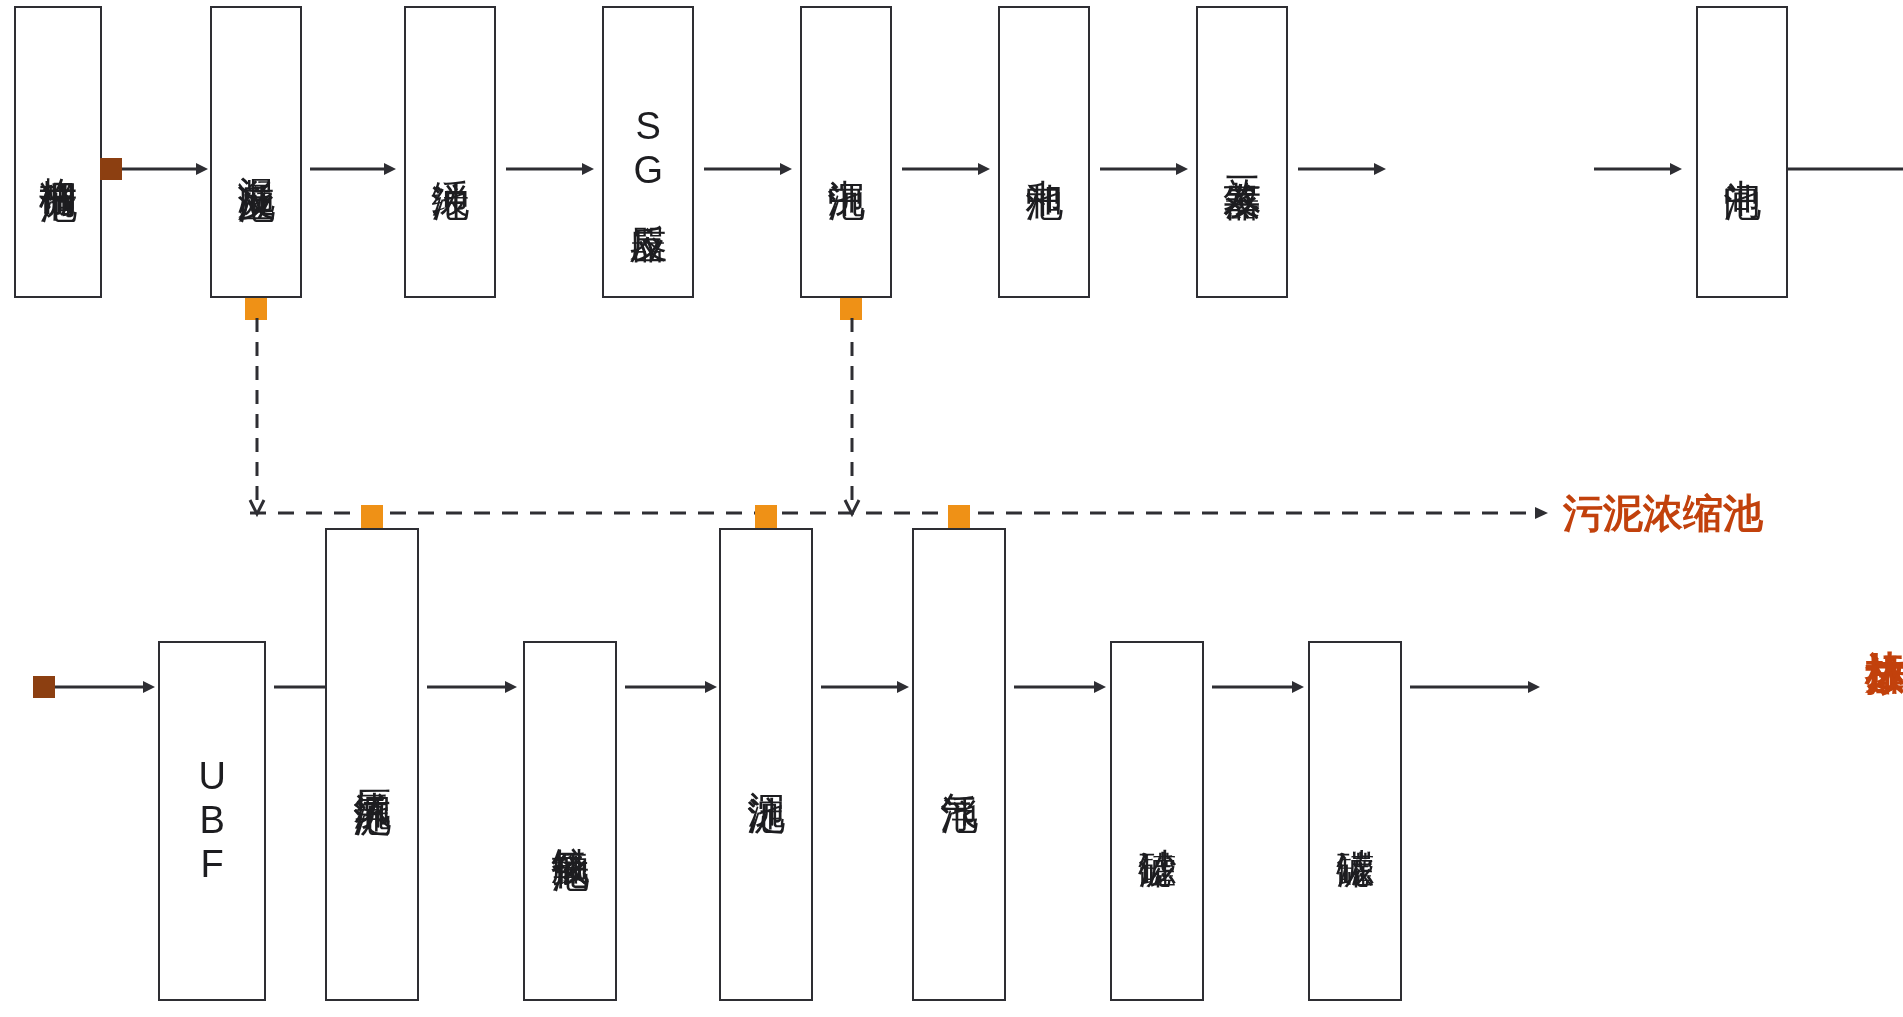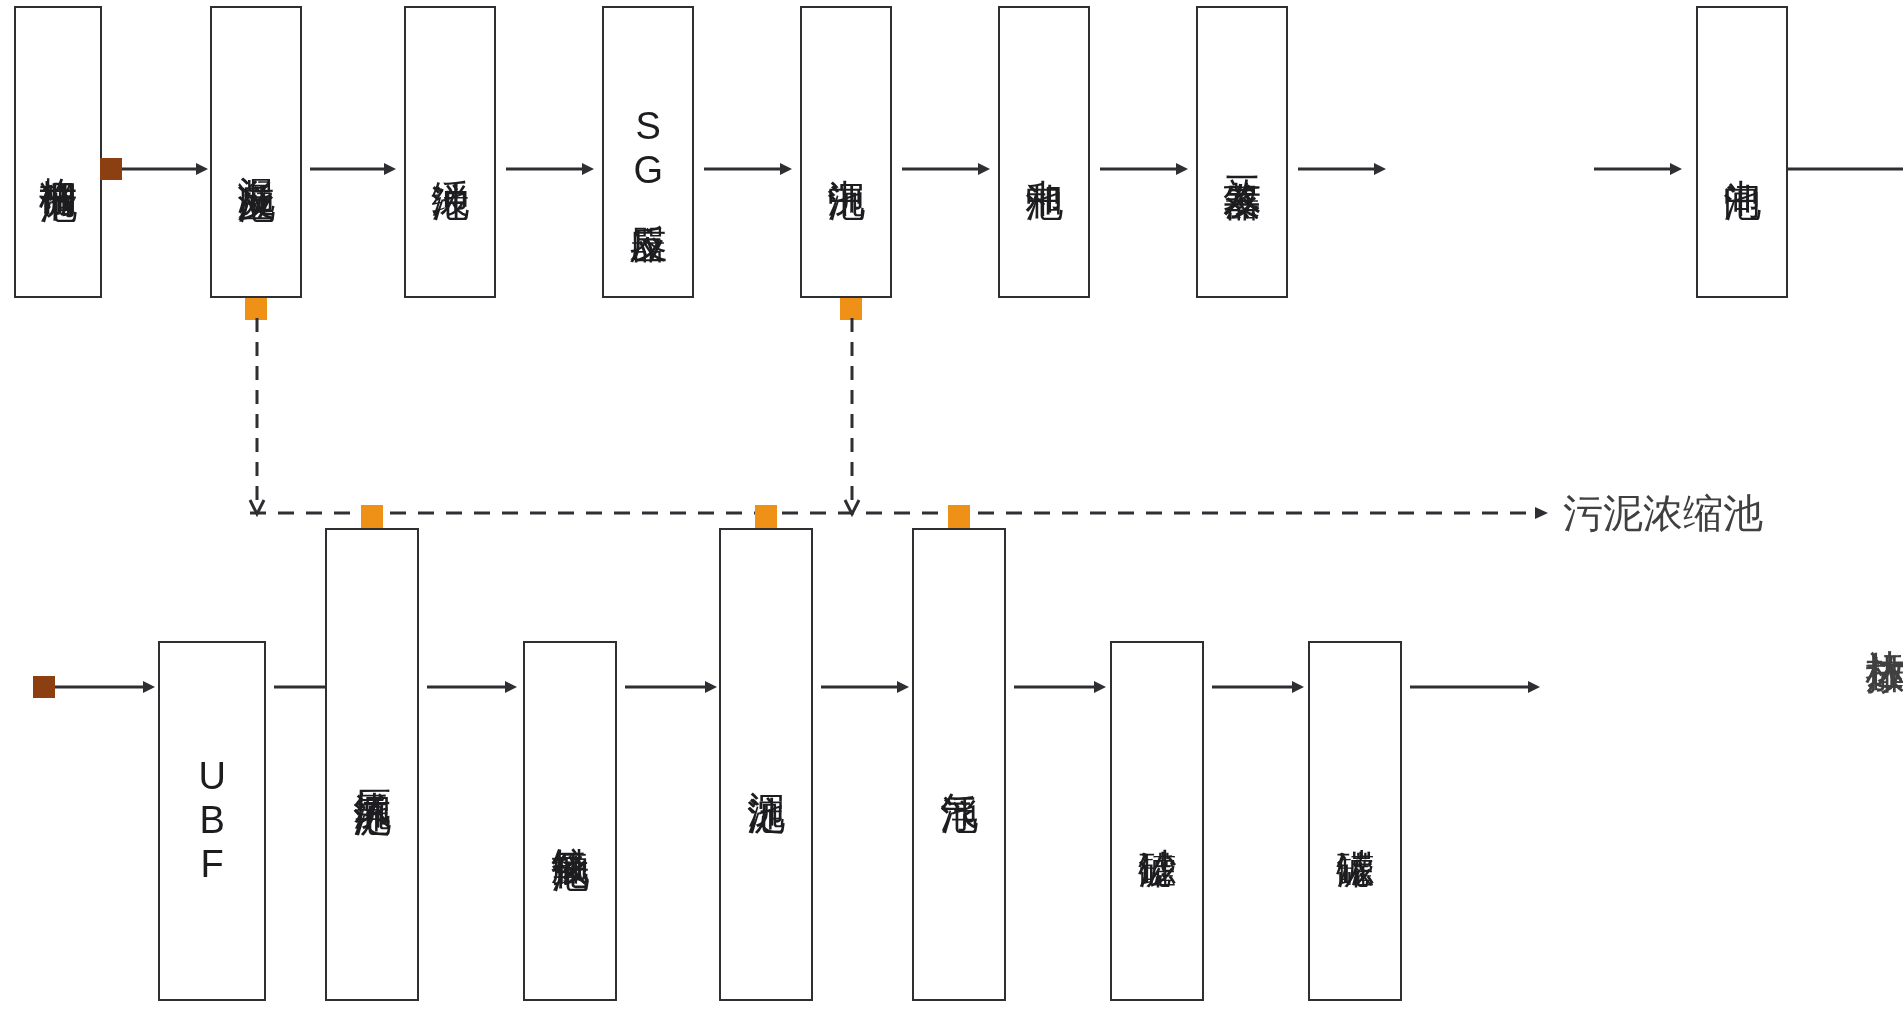--- a/index.html
+++ b/index.html
@@ -36,22 +36,23 @@
     letter-spacing: 2px;
     color: #1d1d20;
     white-space: nowrap;
     text-align: center;
   }
   
   .free-label {
     position: absolute;
     font-size: 38px;
     line-height: 1.22;
-    color: #404040;
+    color: #c2410c;
     white-space: nowrap;
+    font-weight: bold;
   }
   .free-label.vertical {
     writing-mode: vertical-rl;
     text-orientation: upright;
     letter-spacing: 2px;
   }
   
   .conn {
     position: absolute;
   }

